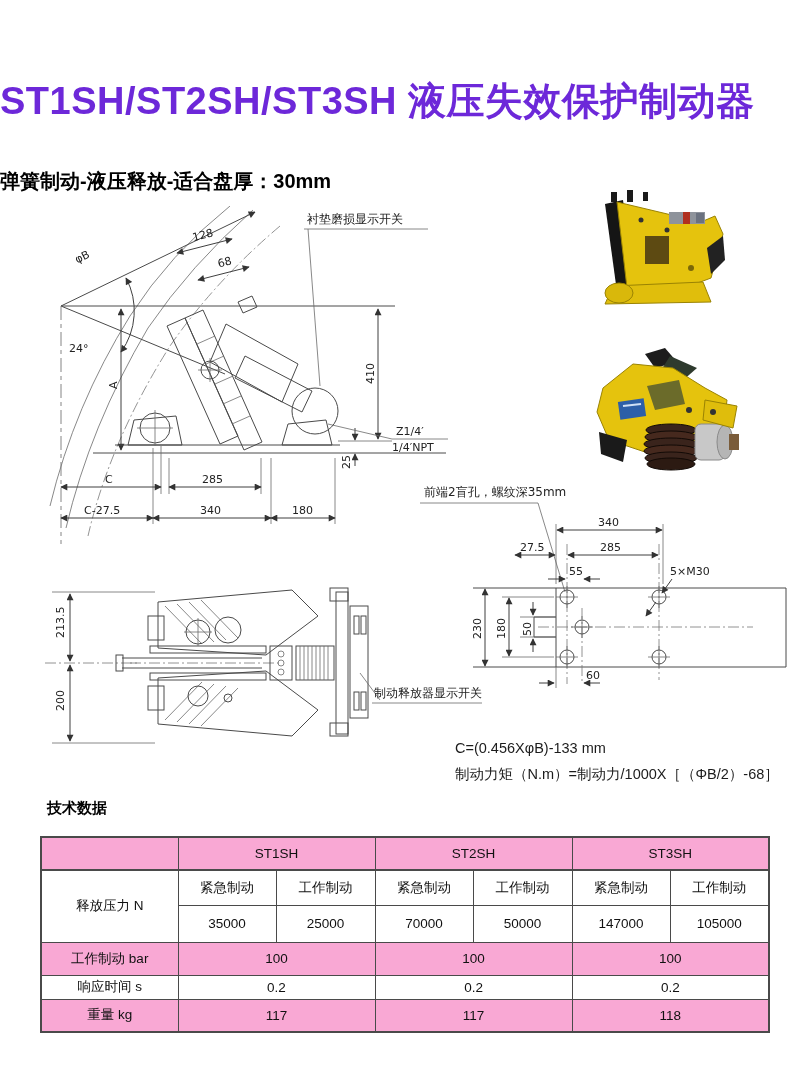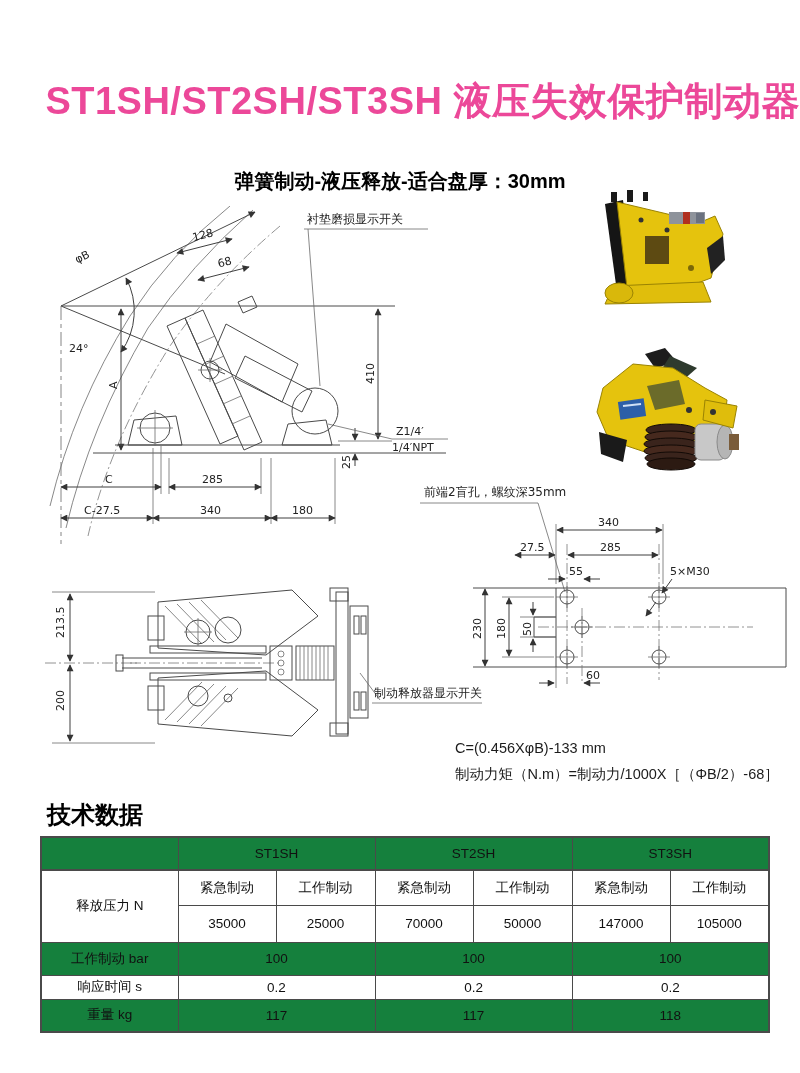--- a/index.html
+++ b/index.html
@@ -1,50 +1,50 @@
 <!DOCTYPE html>
 <html><head>
 <meta charset="utf-8">
 <style>
   html,body{margin:0;padding:0;background:#888;}
   .page{
     position:relative;width:800px;height:1073px;margin:0 auto;background:#ffffff;
     font-family:"Liberation Sans","DejaVu Sans",sans-serif;color:#111;overflow:hidden;
   }
   .title{
-    position:absolute;left:0;top:76px;width:100%;text-align:right;
-    font-size:38px;font-weight:bold;color:#ec4899;letter-spacing:0.5px;white-space:nowrap;
+    position:absolute;left:0;top:76px;width:100%;text-align:left;
+    font-size:38px;font-weight:bold;color:#6d28d9;letter-spacing:0.5px;white-space:nowrap;
   }
   .subtitle{
-    position:absolute;left:0;top:168px;width:100%;text-align:center;
+    position:absolute;left:0;top:168px;width:100%;
     font-size:20px;font-weight:bold;color:#000;
   }
   .svgbox{position:absolute;}
   svg text{font-family:"DejaVu Sans","Liberation Sans",sans-serif;font-size:11px;fill:#222;}
   svg text.cjk{font-size:12px;}
   .ln{stroke:#4a4a4a;stroke-width:1;fill:none;}
   .thin{stroke:#6a6a6a;stroke-width:0.8;fill:none;}
   .dim{stroke:#3f3f3f;stroke-width:1;fill:none;}
   .cl{stroke:#777;stroke-width:0.8;fill:none;stroke-dasharray:11 3 2 3;}
   .dash{stroke:#777;stroke-width:0.9;fill:none;stroke-dasharray:14 4 4 4;}
   .formulas{
     position:absolute;left:455px;top:735px;font-size:14.5px;line-height:26px;
     color:#1c1c1c;font-weight:500;white-space:nowrap;
   }
-  .tech-title{position:absolute;left:47px;top:799px;font-size:24px;font-weight:bold;color:#000;}
+  .tech-title{position:absolute;left:47px;top:799px;font-size:15px;font-weight:bold;color:#000;}
   table.tech{
     position:absolute;left:40px;top:836px;width:728px;border-collapse:collapse;
     table-layout:fixed;border:2px solid #4a4a4a;
   }
   table.tech td{
     border:1px solid #4a4a4a;text-align:center;vertical-align:middle;
     font-size:13.5px;color:#111;padding:0;
   }
   table.tech .hdrow td{border-bottom:2px solid #4a4a4a;}
-  .gray{background:#15803d;}
+  .gray{background:#f9a8d4;}
   .note{position:absolute;left:32px;top:1044px;font-size:13.5px;font-weight:bold;color:#000;}
   .photo{position:absolute;}
 </style>
 </head>
 <body>
 
 <div class="page">
 
   <div class="title">ST1SH/ST2SH/ST3SH 液压失效保护制动器</div>
   <div class="subtitle">弹簧制动-液压释放-适合盘厚：30mm</div>

